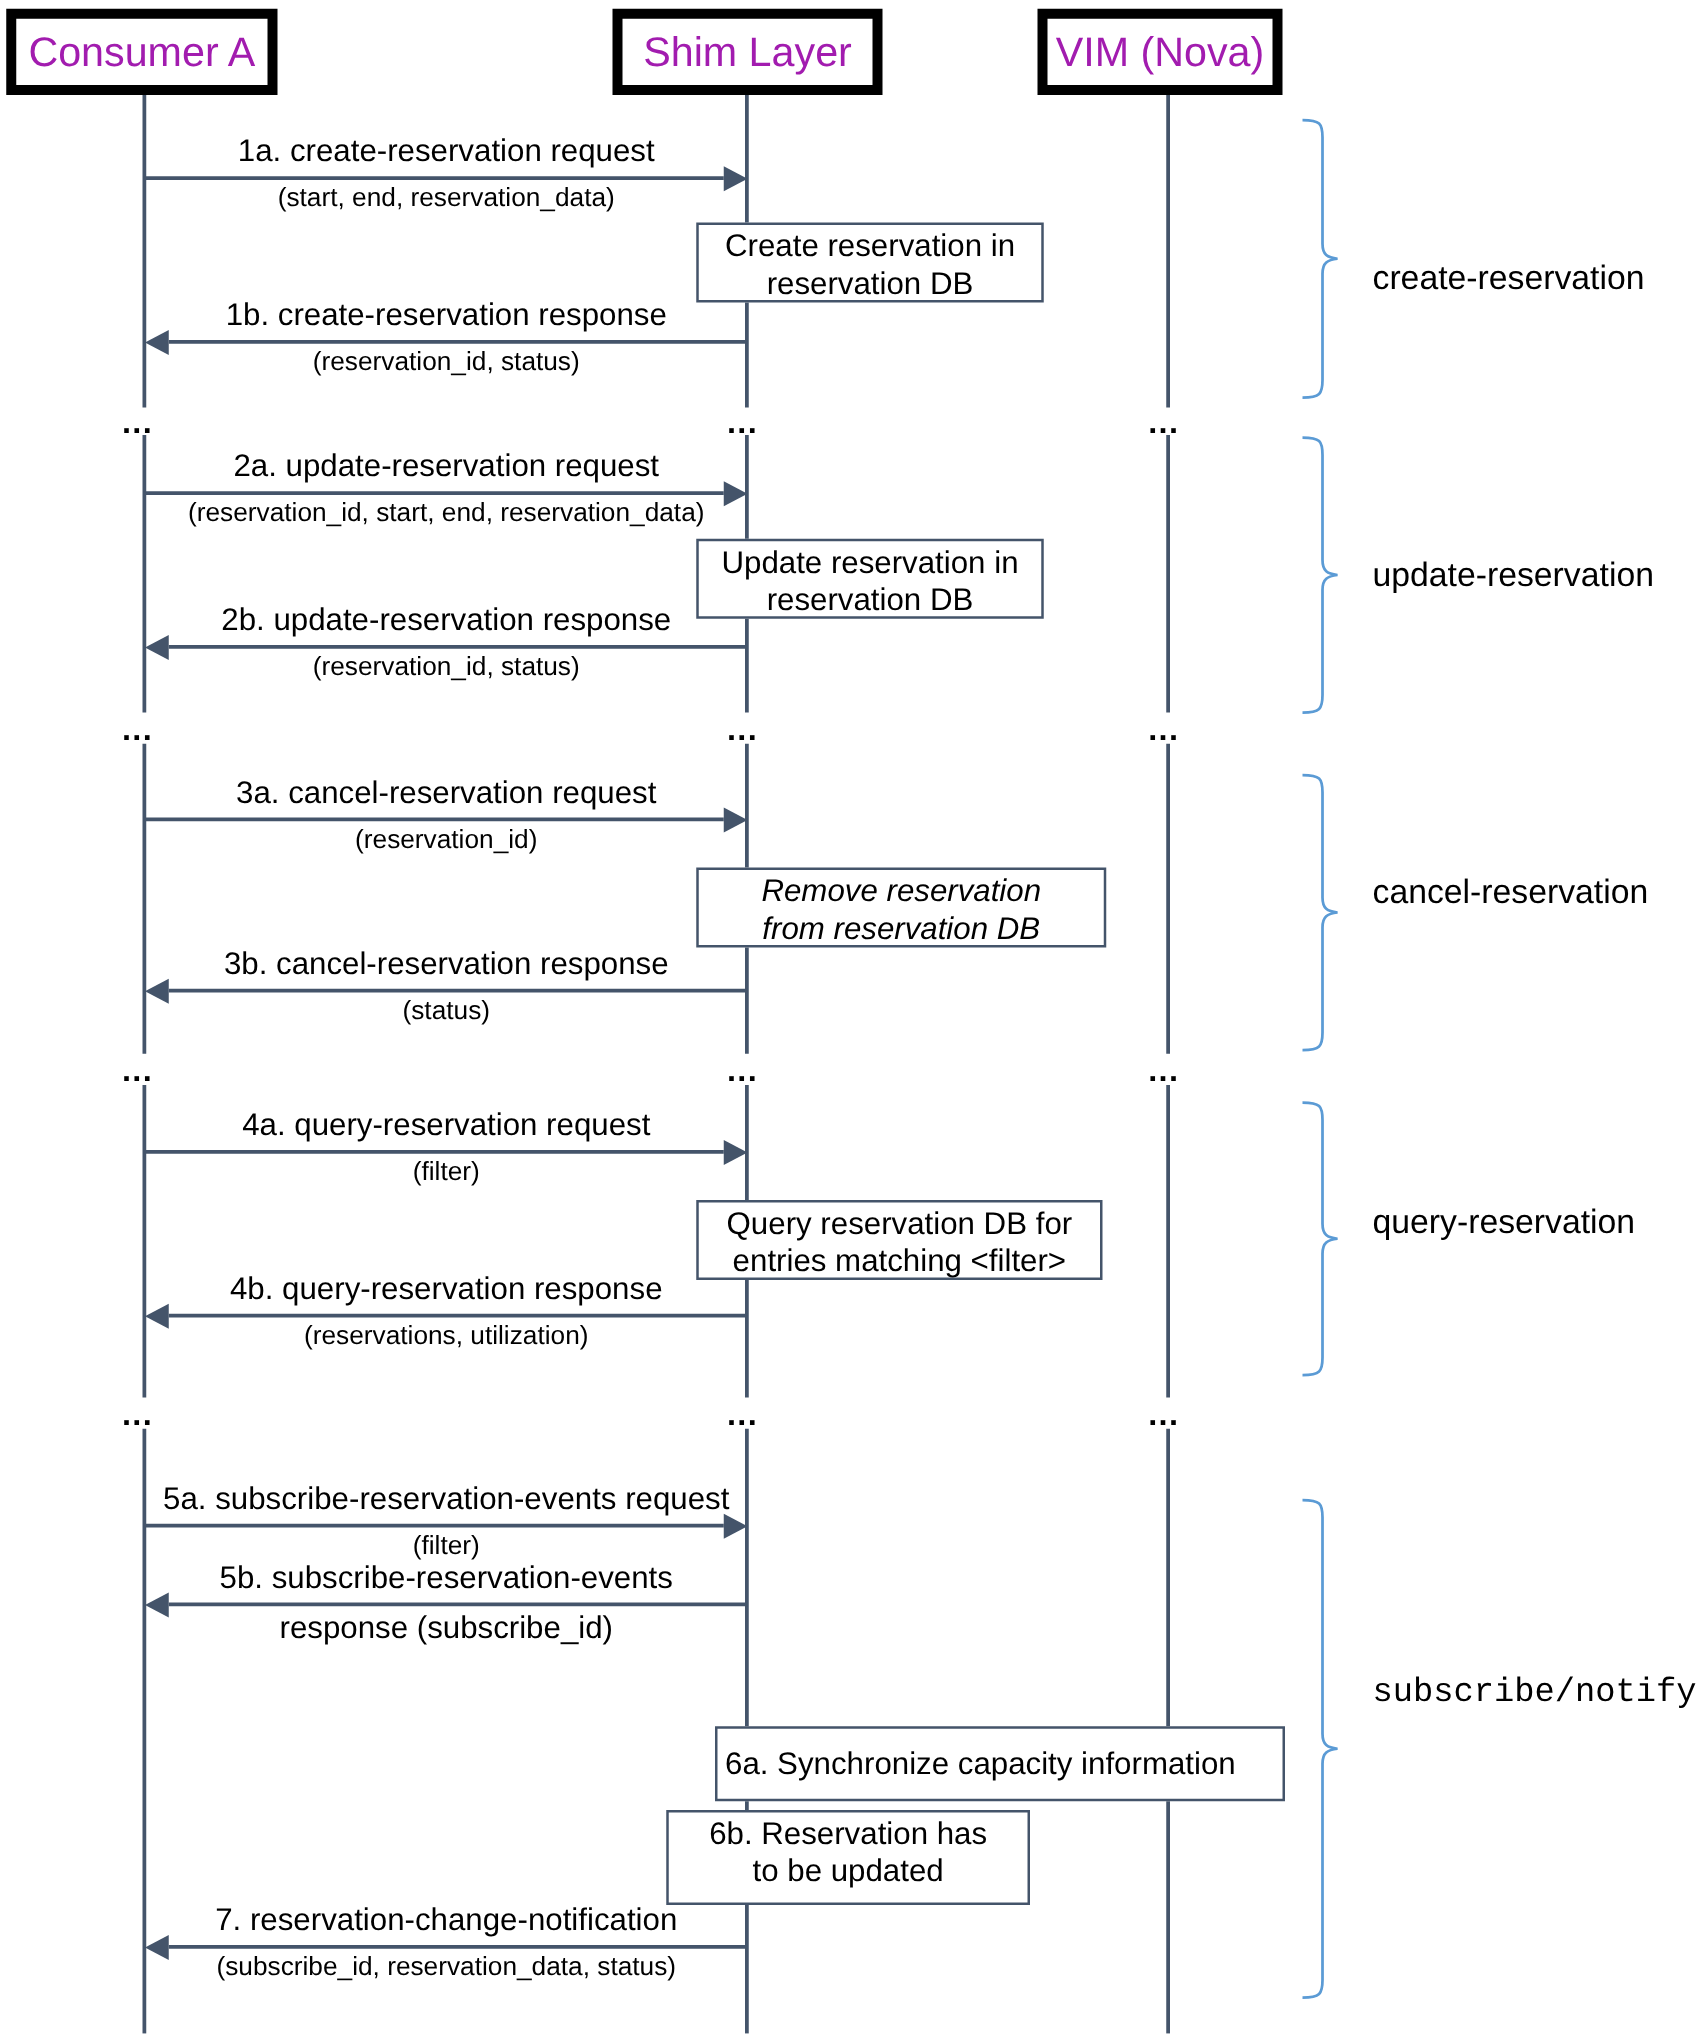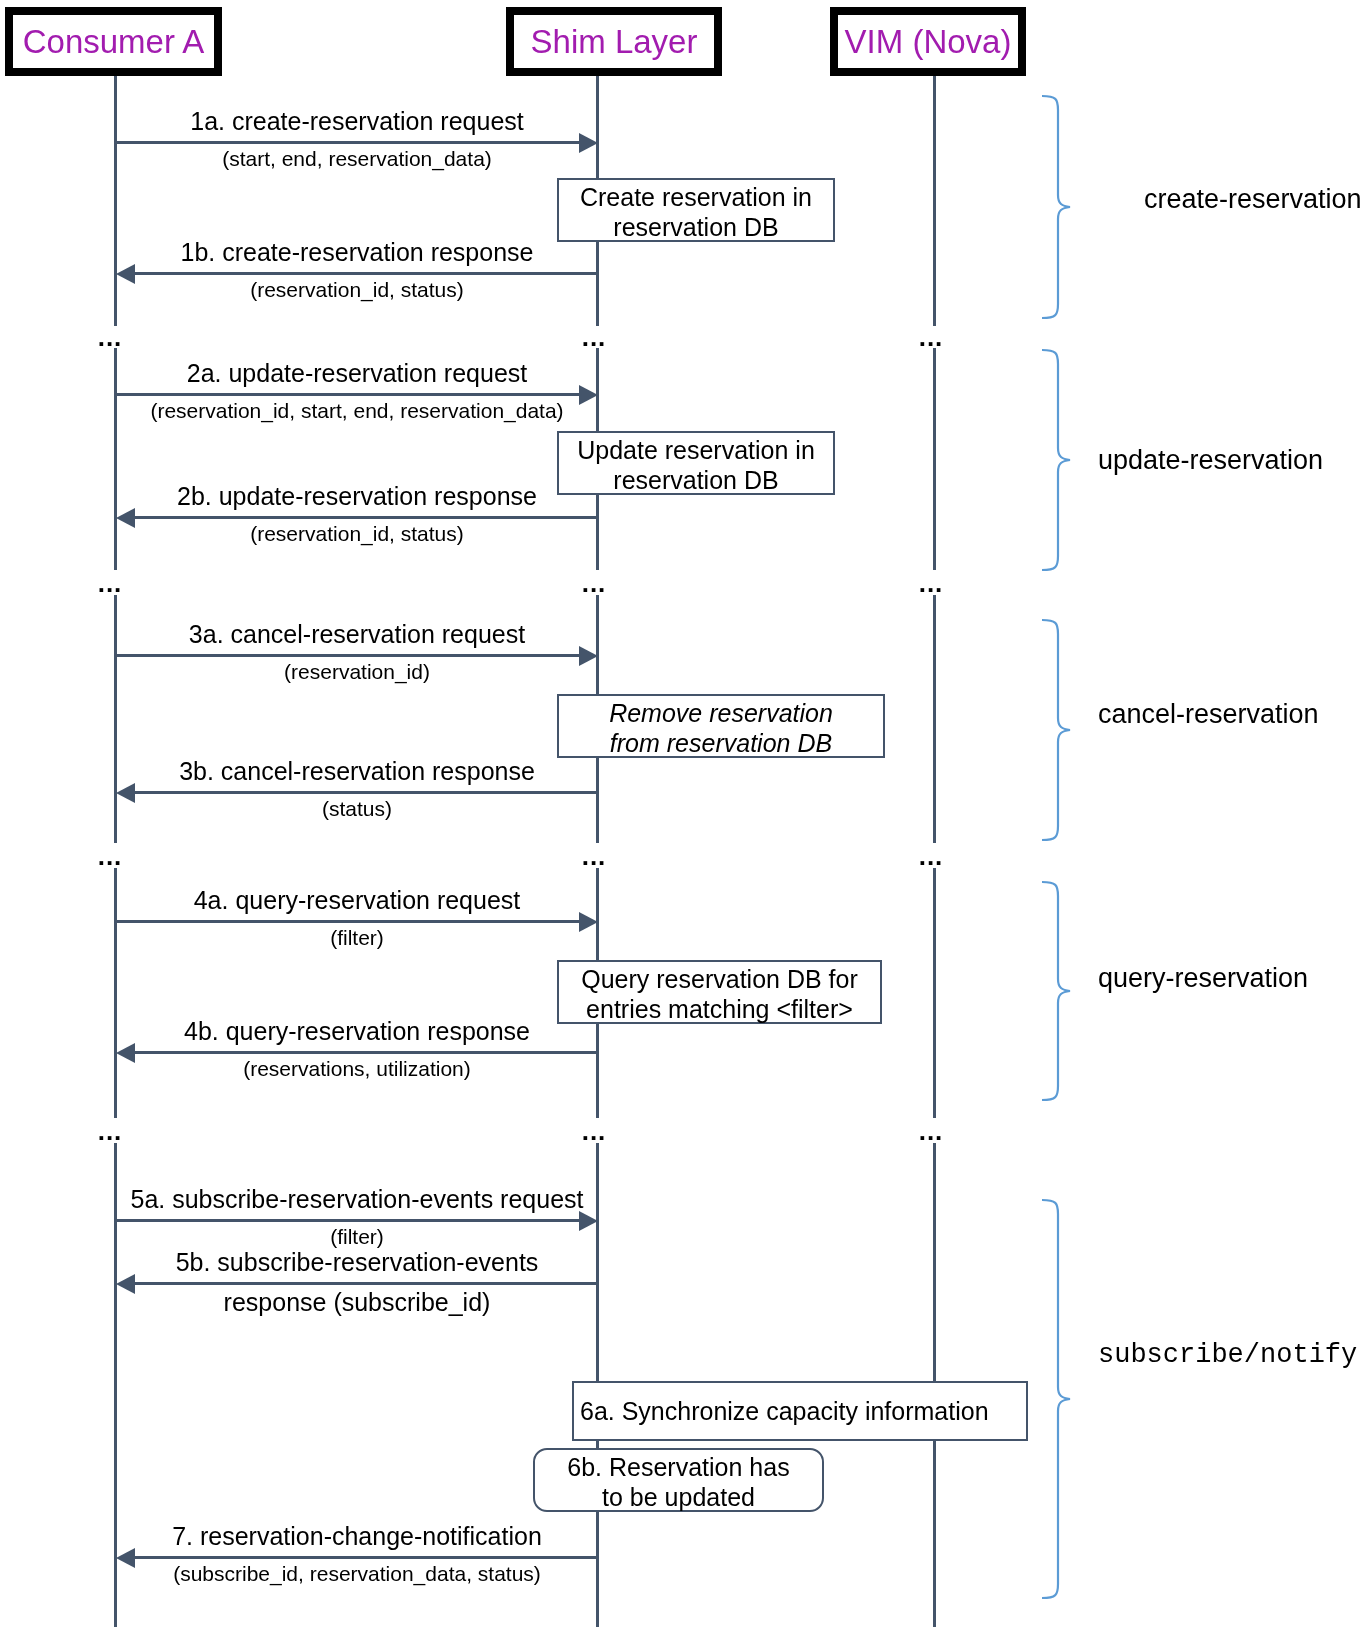--- a/index.html
+++ b/index.html
@@ -126,21 +126,21 @@
   }
 </style>
 </head>
 <body>
 
 <div id="canvas">
 
   <div class="participant-box" style="left:5px; top:7px; width:217px; height:69px;">
     <span>Consumer A</span>
   </div>
-  <div class="participant-box" style="left:490px; top:7px; width:216px; height:69px;margin-left:16px;">
+  <div class="participant-box" style="left:490px; top:7px; width:216px; height:69px;">
     <span>Shim Layer</span>
   </div>
   <div class="participant-box" style="left:830px; top:7px; width:196px; height:69px;">
     <span>VIM (Nova)</span>
   </div>
 
   <div class="lifeline" style="left:114px; top:76px;  height:250px;"></div>
   <div class="lifeline" style="left:114px; top:348px; height:222px;"></div>
   <div class="lifeline" style="left:114px; top:595px; height:248px;"></div>
   <div class="lifeline" style="left:114px; top:868px; height:250px;"></div>
@@ -301,42 +301,42 @@
     </div>
     <div class="msg-label below">
       <span>response (subscribe_id)</span>
     </div>
   </div>
 
   <div class="action-box" style="left:533px; top:1381px; width:456px; height:60px;margin-left:39px;">
     <span>6a. Synchronize capacity information</span>
   </div>
 
-  <div class="action-box" style="left:533px; top:1448px; width:291px; height:64px; flex-direction:column;border-radius:14px;">
+  <div class="action-box" style="left:533px; top:1448px; width:291px; height:76px; flex-direction:column;">
     <span>6b. Reservation has</span>
     <span>to be updated</span>
   </div>
 
   <div class="message" style="left:116px; top:1556px; width:482px;">
     <div class="msg-line" style="left:19px; width:463px;"></div>
     <div class="arrow-head left" style="left:0px;"></div>
     <div class="msg-label above">
       <span>7. reservation-change-notification</span>
     </div>
     <div class="msg-label below">
       <span class="params">(subscribe_id, reservation_data, status)</span>
     </div>
   </div>
 
   <div class="brace-group" style="left:1040px; top:94px; width:46px; height:226px;">
     <svg width="46" height="226" viewBox="0 0 46 226">
       <path d="M 2 2 C 16 2, 18 5, 18 16 L 18 101 C 18 110, 22 112, 30 113 C 22 114, 18 116, 18 125 L 18 210 C 18 221, 16 224, 2 224" fill="none" stroke="#5b9bd5" stroke-width="2.2"></path>
     </svg>
   </div>
-  <div class="brace-label" style="left:1098px; top:199px;margin-left:46px;">create-reservation</div>
+  <div class="brace-label" style="left:1098px; top:223px;">create-reservation</div>
 
   <div class="brace-group" style="left:1040px; top:348px; width:46px; height:224px;">
     <svg width="46" height="224" viewBox="0 0 46 224">
       <path d="M 2 2 C 16 2, 18 5, 18 16 L 18 100 C 18 109, 22 111, 30 112 C 22 113, 18 115, 18 124 L 18 208 C 18 219, 16 222, 2 222" fill="none" stroke="#5b9bd5" stroke-width="2.2"></path>
     </svg>
   </div>
   <div class="brace-label" style="left:1098px; top:460px;">update-reservation</div>
 
   <div class="brace-group" style="left:1040px; top:618px; width:46px; height:224px;">
     <svg width="46" height="224" viewBox="0 0 46 224">

